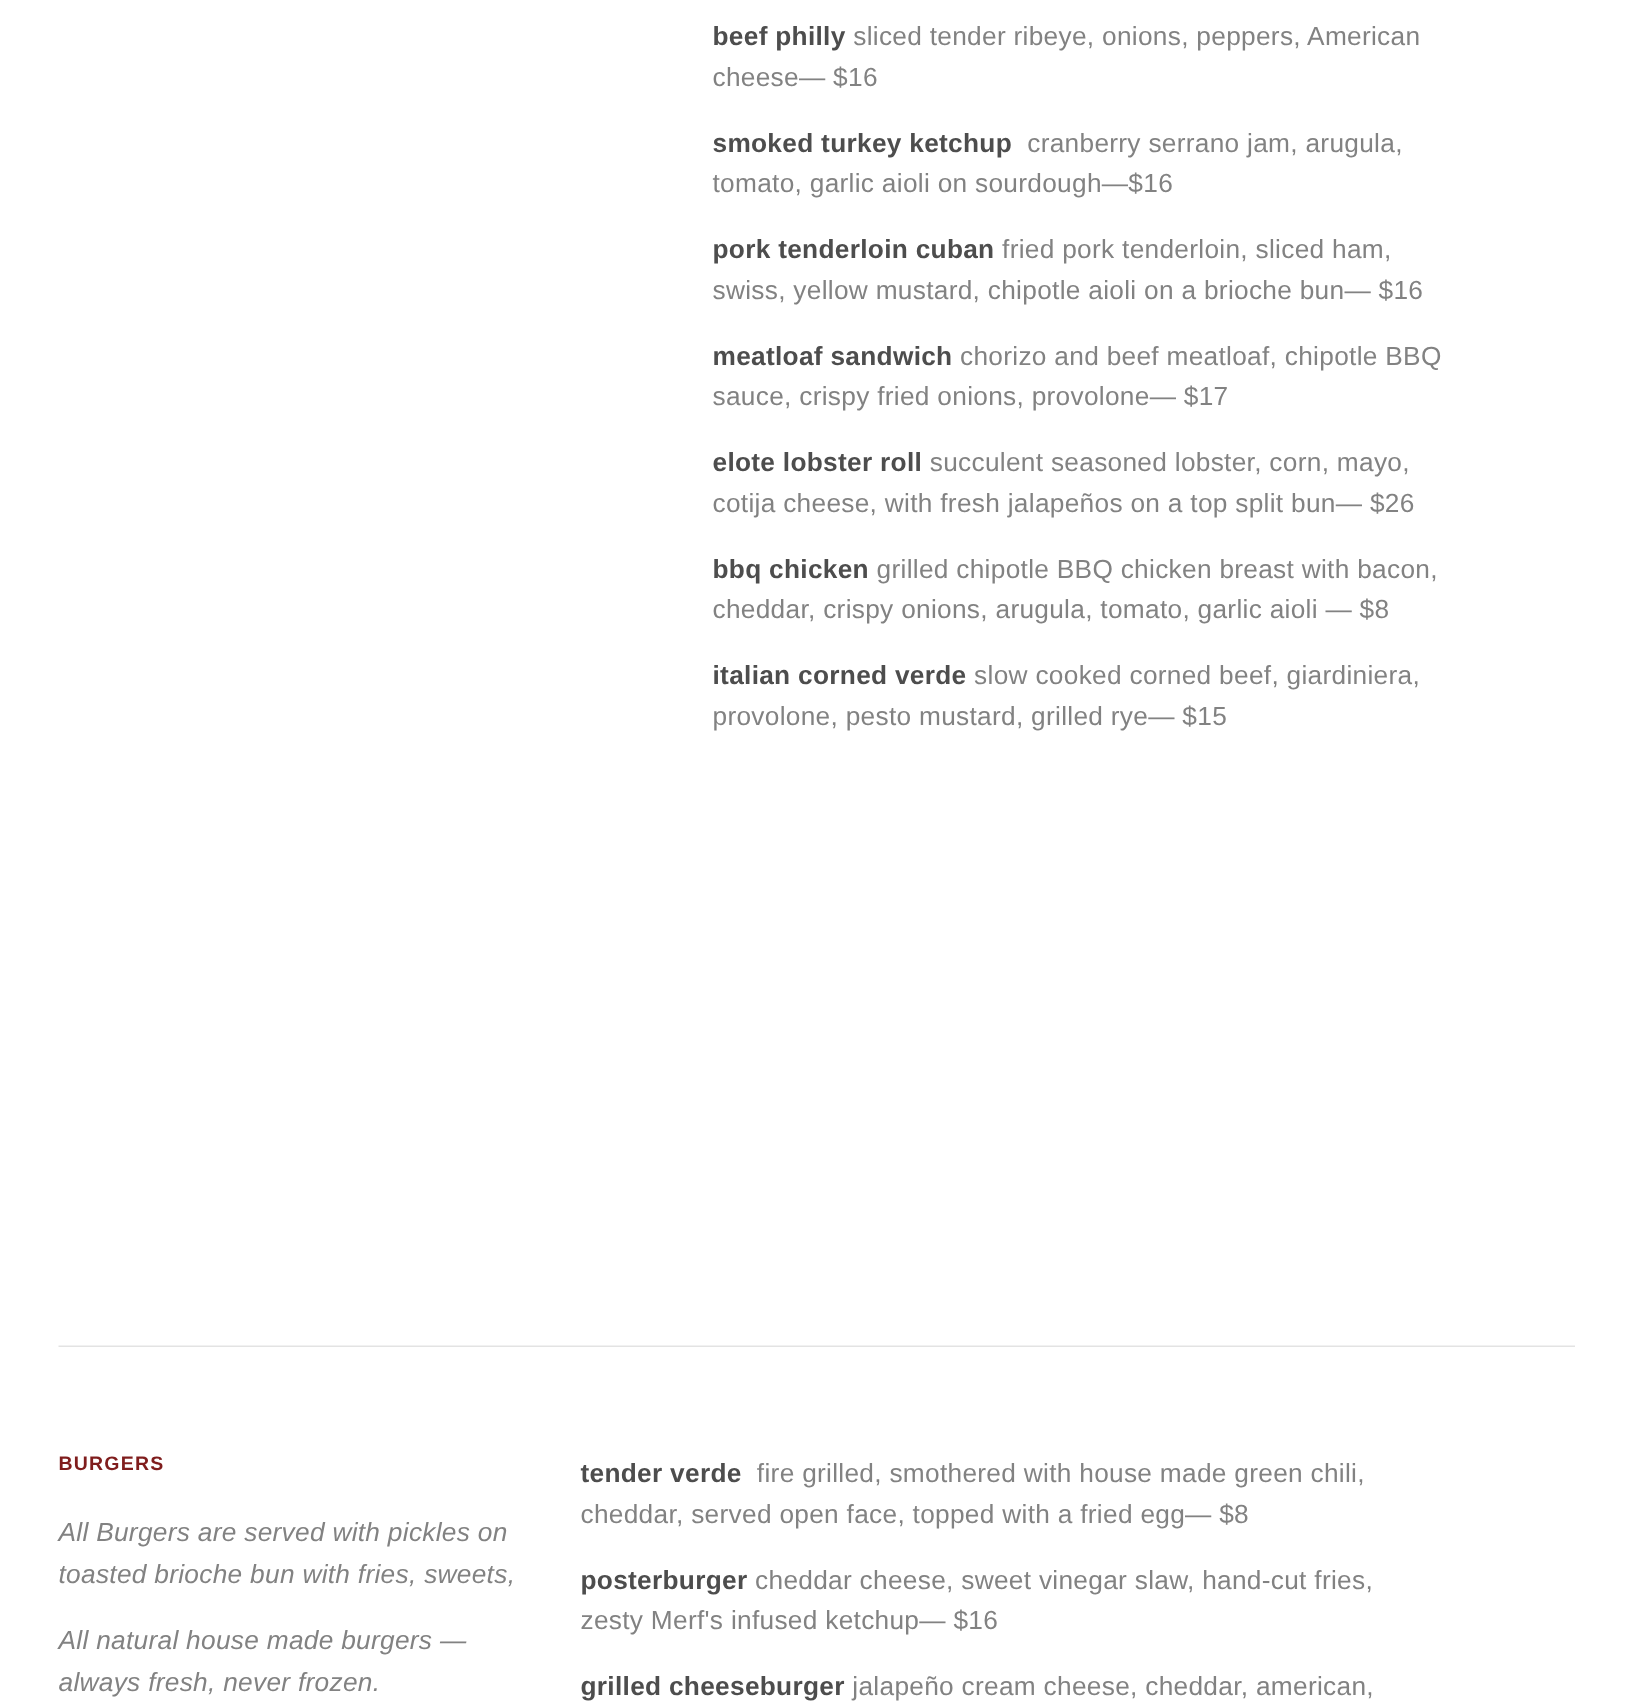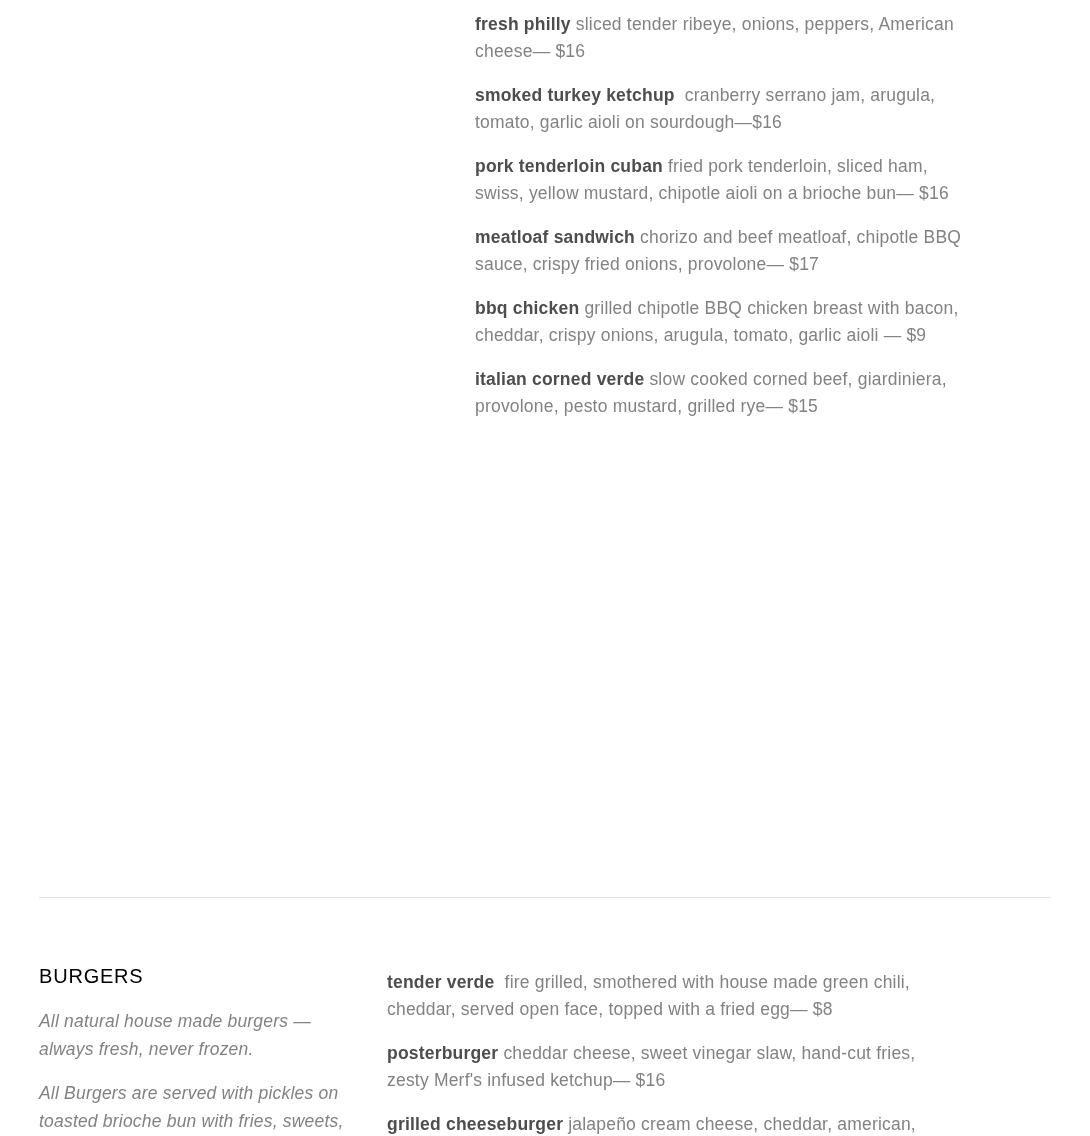--- a/index.html
+++ b/index.html
@@ -43,58 +43,59 @@
     border-top: 1px solid #e3e3e3;
   }
   .burgers-left {
     position: absolute;
     left: 39px;
     top: 966px;
     width: 307px;
   }
   .burgers-left h3 {
     margin: 0 0 22px 0;
-    font-size: 20px;
+    font-size: 13px;
     line-height: 20px;
-    font-weight: 400;
+    font-weight: 700;
     letter-spacing: 0.8px;
-    color: #000000;
+    color: #7f1d1d;
   }
   .burgers-left p.note {
     margin: 0 0 17px 0;
     font-style: italic;
     font-size: 17.5px;
     line-height: 27.5px;
     letter-spacing: 0.2px;
     color: #828282;
   }
   .burgers-right {
     position: absolute;
     left: 387px;
     top: 969px;
     width: 565px;
   }
 </style>
 </head>
 <body>
 
 <section class="sandwich-list">
-  <p class="menu-item"><b>fresh philly</b> <span>sliced tender ribeye, onions, peppers, American cheese— $16</span></p>
+  <p class="menu-item"><b>beef philly</b> <span>sliced tender ribeye, onions, peppers, American cheese— $16</span></p>
   <p class="menu-item"><b>smoked turkey ketchup</b>&nbsp; <span>cranberry serrano jam, arugula, tomato, garlic aioli on sourdough—$16</span></p>
   <p class="menu-item"><b>pork tenderloin cuban</b> <span>fried pork tenderloin, sliced ham, swiss, yellow mustard, chipotle aioli on a brioche bun— $16</span></p>
   <p class="menu-item"><b>meatloaf sandwich</b> <span>chorizo and beef meatloaf, chipotle BBQ sauce, crispy fried onions, provolone— $17</span></p>
-  <p class="menu-item"><b>bbq chicken</b> <span>grilled chipotle BBQ chicken breast with bacon, cheddar, crispy onions, arugula, tomato, garlic aioli — $9</span></p>
+  <p class="menu-item"><b>elote lobster roll</b> <span>succulent seasoned lobster, corn, mayo, cotija cheese, with fresh jalapeños on a top split bun— $26</span></p>
+  <p class="menu-item"><b>bbq chicken</b> <span>grilled chipotle BBQ chicken breast with bacon, cheddar, crispy onions, arugula, tomato, garlic aioli — $8</span></p>
   <p class="menu-item"><b>italian corned verde</b> <span>slow cooked corned beef, giardiniera, provolone, pesto mustard, grilled rye— $15</span></p>
 </section>
 
 <hr class="section-divider">
 
 <section class="burgers-left">
   <h3>BURGERS</h3>
+  <p class="note">All Burgers are served with pickles on toasted brioche bun with fries, sweets,</p>
   <p class="note">All natural house made burgers — always fresh, never frozen.</p>
-  <p class="note">All Burgers are served with pickles on toasted brioche bun with fries, sweets,</p>
 </section>
 
 <section class="burgers-right">
   <p class="menu-item"><b>tender verde</b>&nbsp; <span>fire grilled, smothered with house made green chili, cheddar, served open face, topped with a fried egg— $8</span></p>
   <p class="menu-item"><b>posterburger</b> <span>cheddar cheese, sweet vinegar slaw, hand-cut fries, zesty Merf's infused ketchup— $16</span></p>
   <p class="menu-item"><b>grilled cheeseburger</b> <span>jalapeño cream cheese, cheddar, american,</span></p>
 </section>
 
 </body></html>

